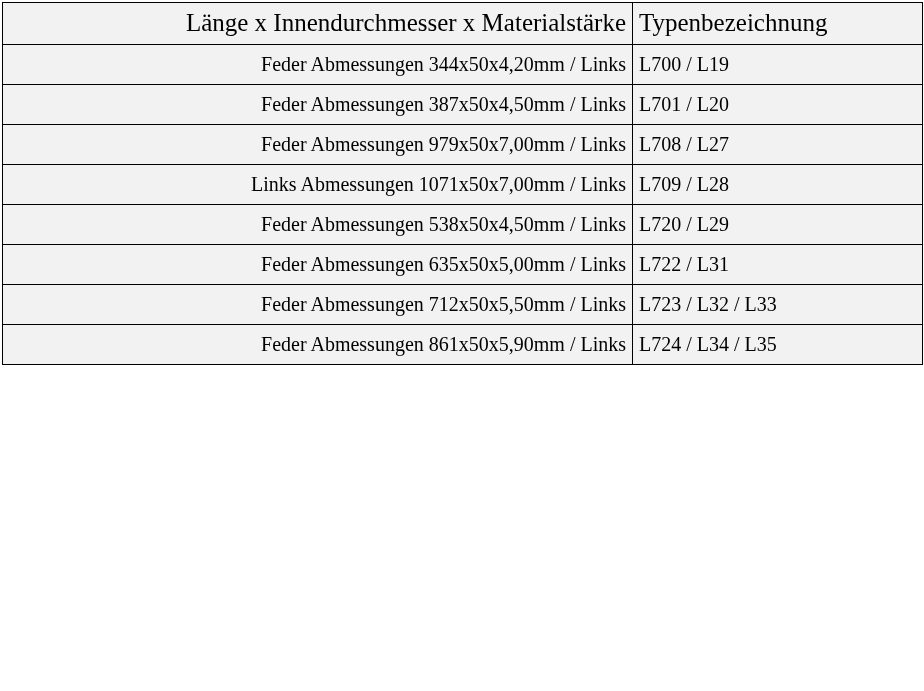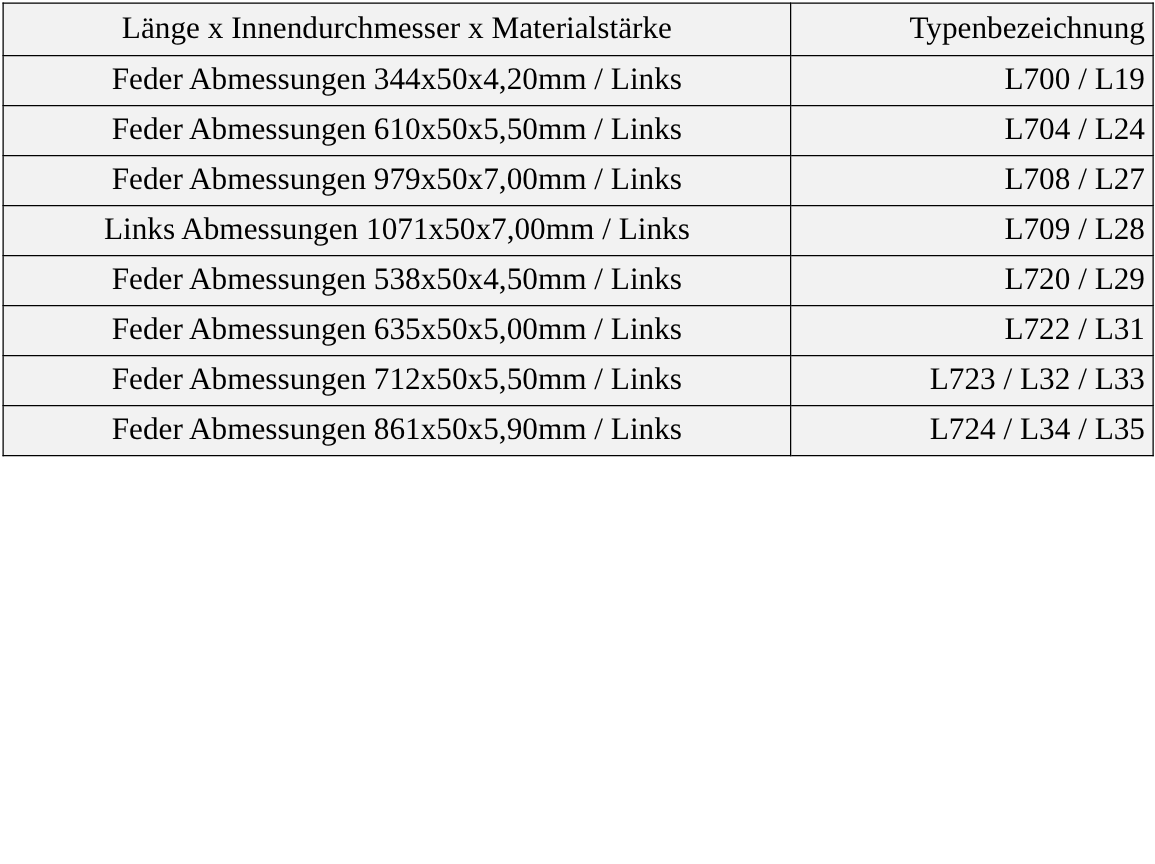--- a/index.html
+++ b/index.html
@@ -27,37 +27,37 @@
     table-layout: fixed;
     background: #f2f2f2;
   }
   table.spec-table col.c1 { width: 630px; }
   table.spec-table col.c2 { width: 290px; }
   table.spec-table th,
   table.spec-table td {
     border: 1px solid #000000;
     background: #f2f2f2;
     font-weight: normal;
-    font-size: 25px;
+    font-size: 20px;
     line-height: 1.05;
     height: 39px;
     padding: 0 6px;
     white-space: nowrap;
     overflow: hidden;
   }
   table.spec-table thead th {
     font-size: 25px;
     height: 41px;
   }
   th.head-dim, td.cell-dim {
-    text-align: center;
+    text-align: right;
     padding-left: 8px;
   }
   th.head-type, td.cell-type {
-    text-align: right;
+    text-align: left;
   }
 </style>
 </head>
 <body>
 
 <div class="sheet">
   <table class="spec-table">
     <colgroup>
       <col class="c1">
       <col class="c2">
@@ -67,22 +67,22 @@
         <th class="head-dim">Länge x Innendurchmesser x Materialstärke</th>
         <th class="head-type">Typenbezeichnung</th>
       </tr>
     </thead>
     <tbody>
       <tr>
         <td class="cell-dim">Feder Abmessungen 344x50x4,20mm / Links</td>
         <td class="cell-type">L700 / L19</td>
       </tr>
       <tr>
-        <td class="cell-dim">Feder Abmessungen 610x50x5,50mm / Links</td>
-        <td class="cell-type">L704 / L24</td>
+        <td class="cell-dim">Feder Abmessungen 387x50x4,50mm / Links</td>
+        <td class="cell-type">L701 / L20</td>
       </tr>
       <tr>
         <td class="cell-dim">Feder Abmessungen 979x50x7,00mm / Links</td>
         <td class="cell-type">L708 / L27</td>
       </tr>
       <tr>
         <td class="cell-dim">Links Abmessungen 1071x50x7,00mm / Links</td>
         <td class="cell-type">L709 / L28</td>
       </tr>
       <tr>

